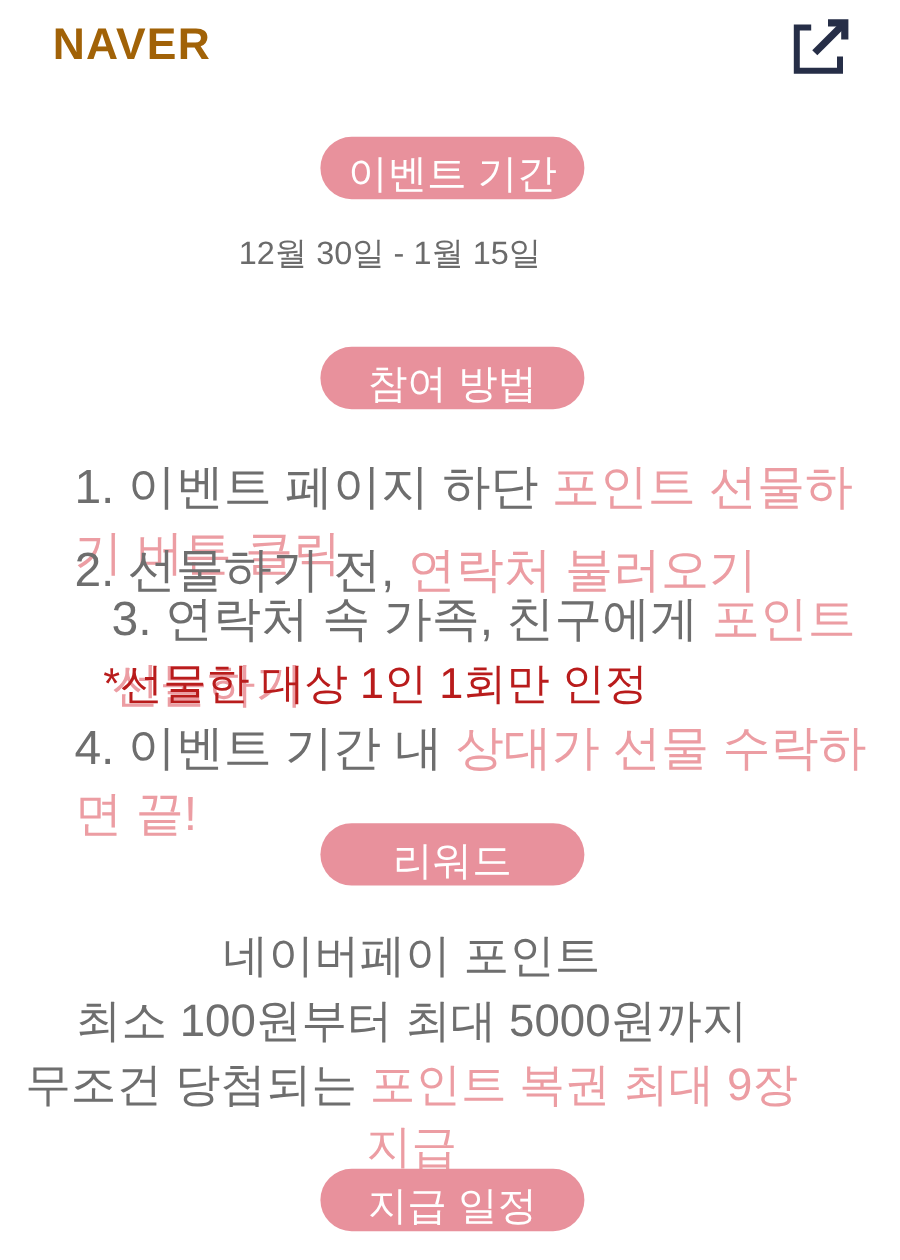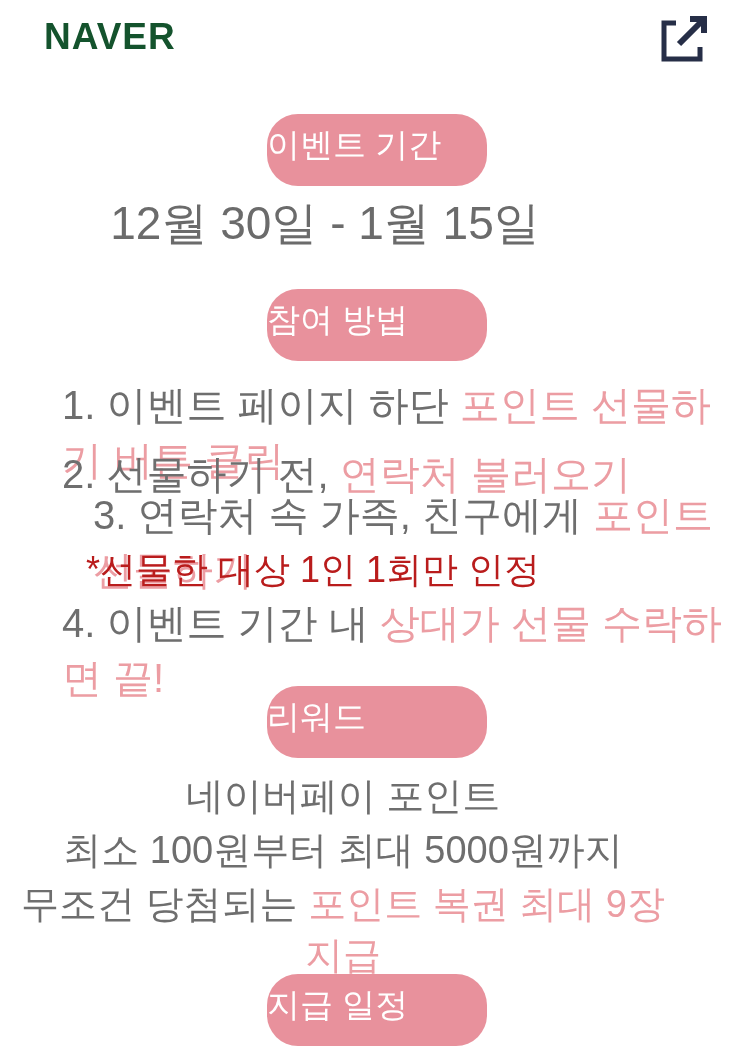--- a/index.html
+++ b/index.html
@@ -13,57 +13,57 @@
     overflow: hidden;
   }
   
   .logo {
     position: absolute;
     left: 44px;
     top: 16px;
     font-size: 37px;
     font-weight: 800;
     letter-spacing: 1px;
-    color: #14532d;
+    color: #a16207;
     cursor: pointer;
   }
   .ext-icon {
     position: absolute;
     left: 655px;
     top: 10px;
     width: 58px;
     height: 58px;
     cursor: pointer;
   }
   
   .pill {
     position: absolute;
     left: 267px;
     width: 220px;
-    height: 72px;
+    height: 52px;
     background: #E8919C;
     border-radius: 31px;
     color: #ffffff;
     font-size: 33px;
     line-height: 62px;
-    text-align: left;
+    text-align: center;
     white-space: nowrap;
   }
   .pill-period   { top: 114px; }
   .pill-method   { top: 289px; }
   .pill-reward   { top: 686px; }
   .pill-schedule { top: 974px; }
   
   .date-range {
     position: absolute;
     top: 193px;
     left: 0;
     width: 650px;
     text-align: center;
-    font-size: 46px;
+    font-size: 27px;
     color: #6B6B6B;
     white-space: pre-wrap;
   }
   
   .step {
     position: absolute;
     left: 62px;
     font-size: 40px;
     color: #6E6E6E;
     white-space: pre-wrap;

